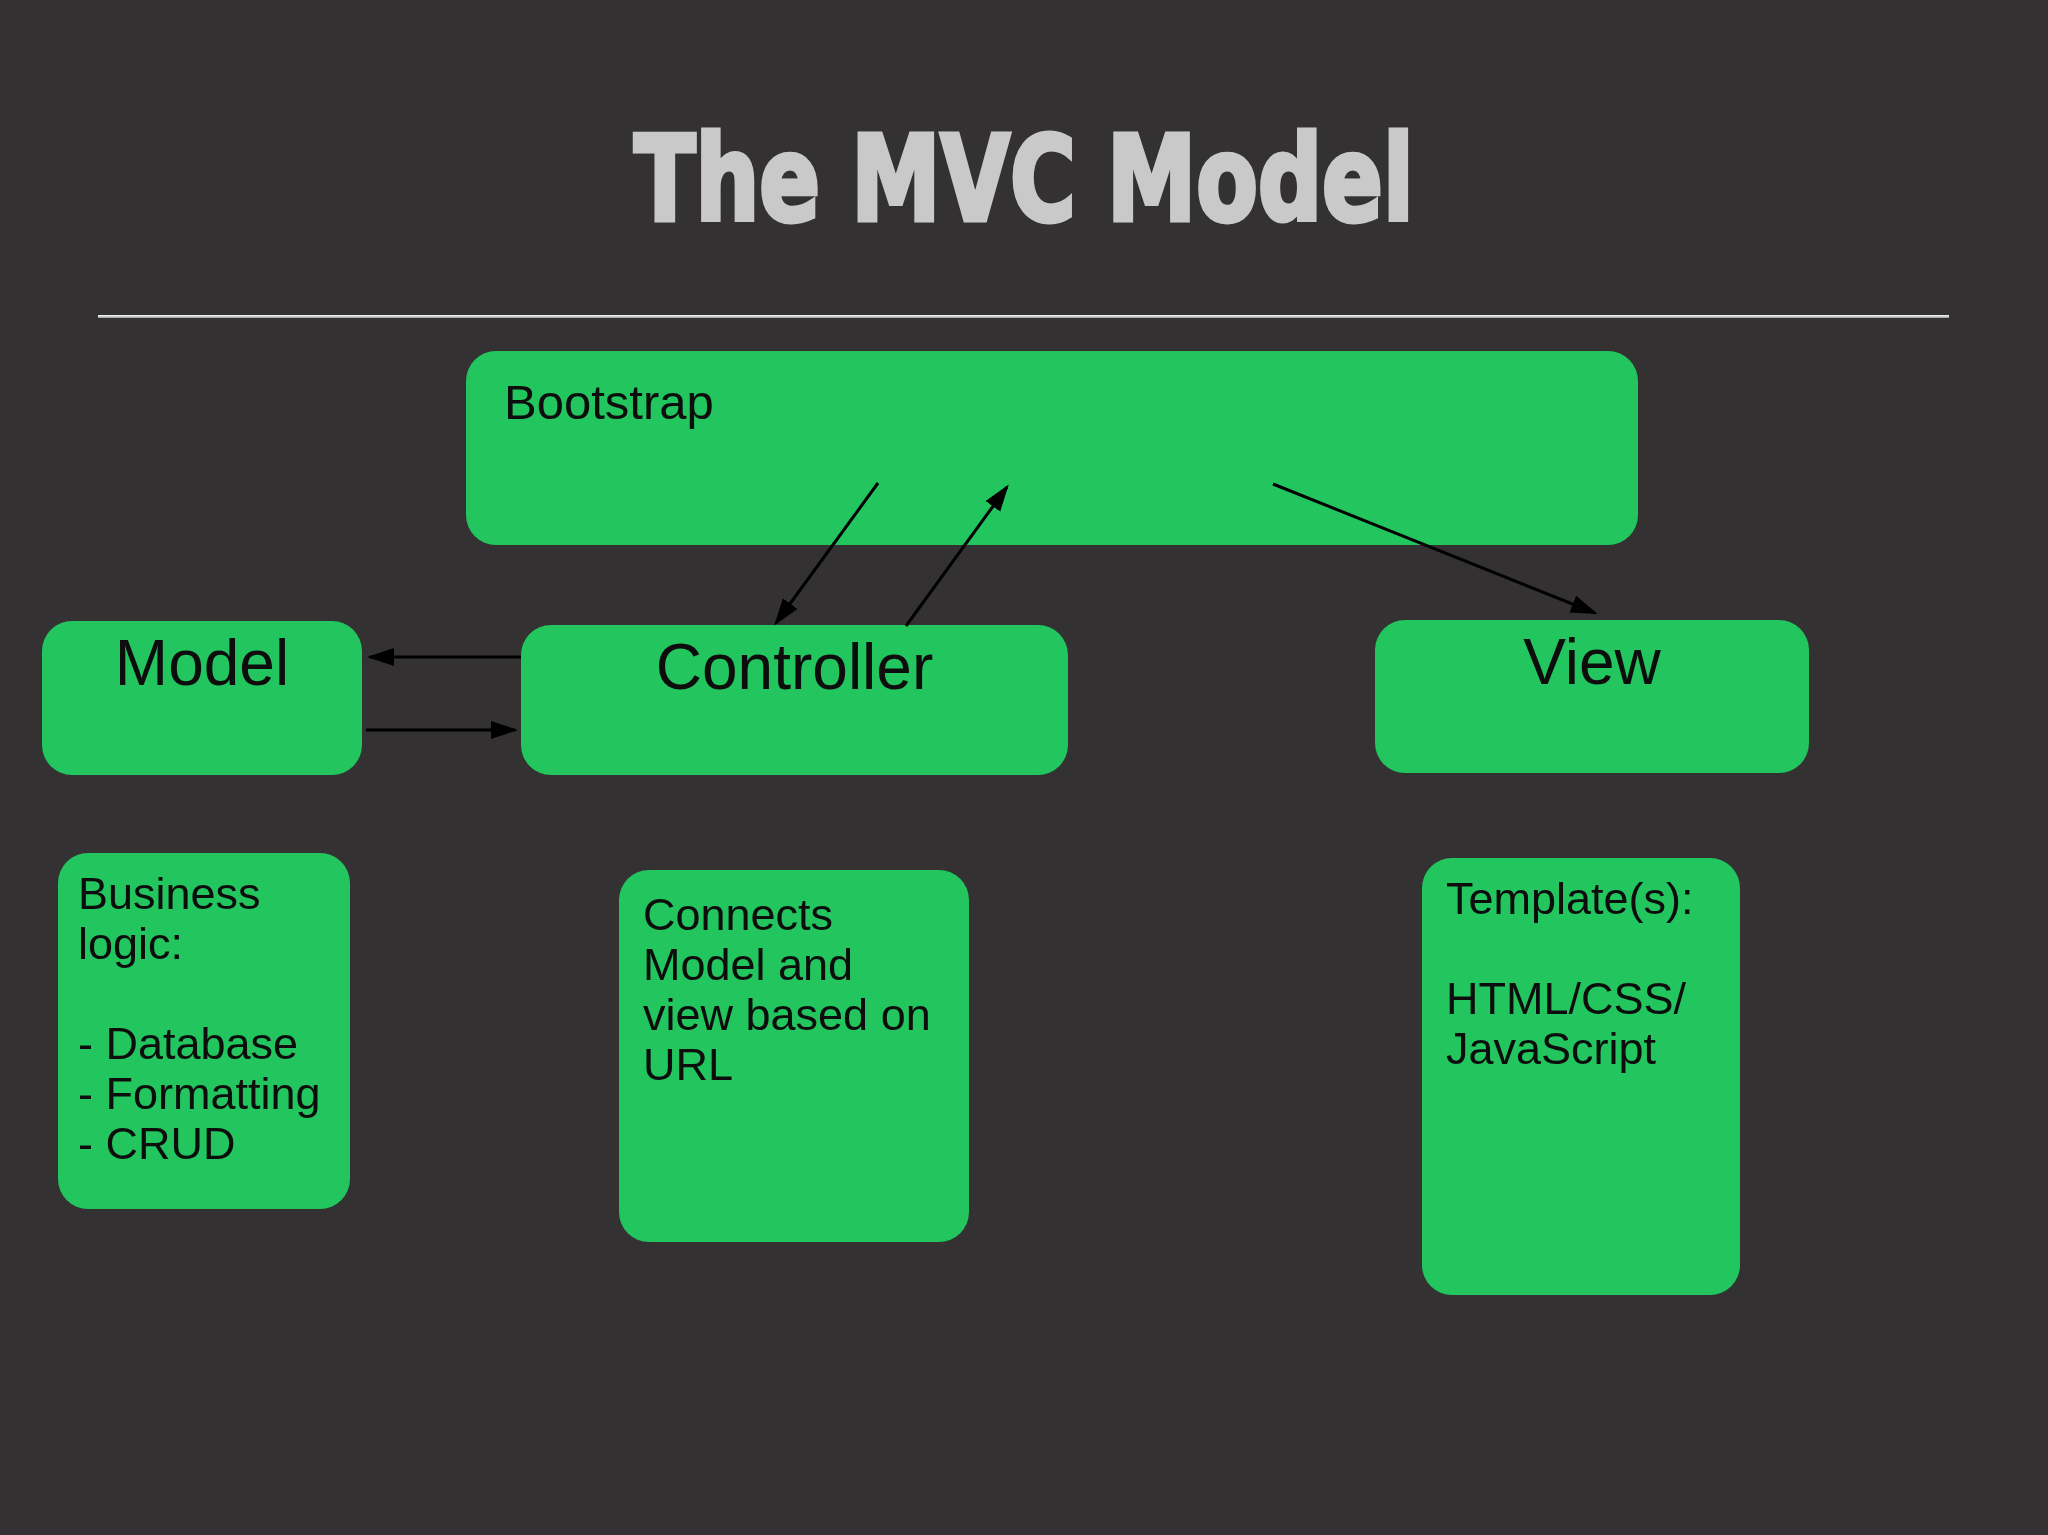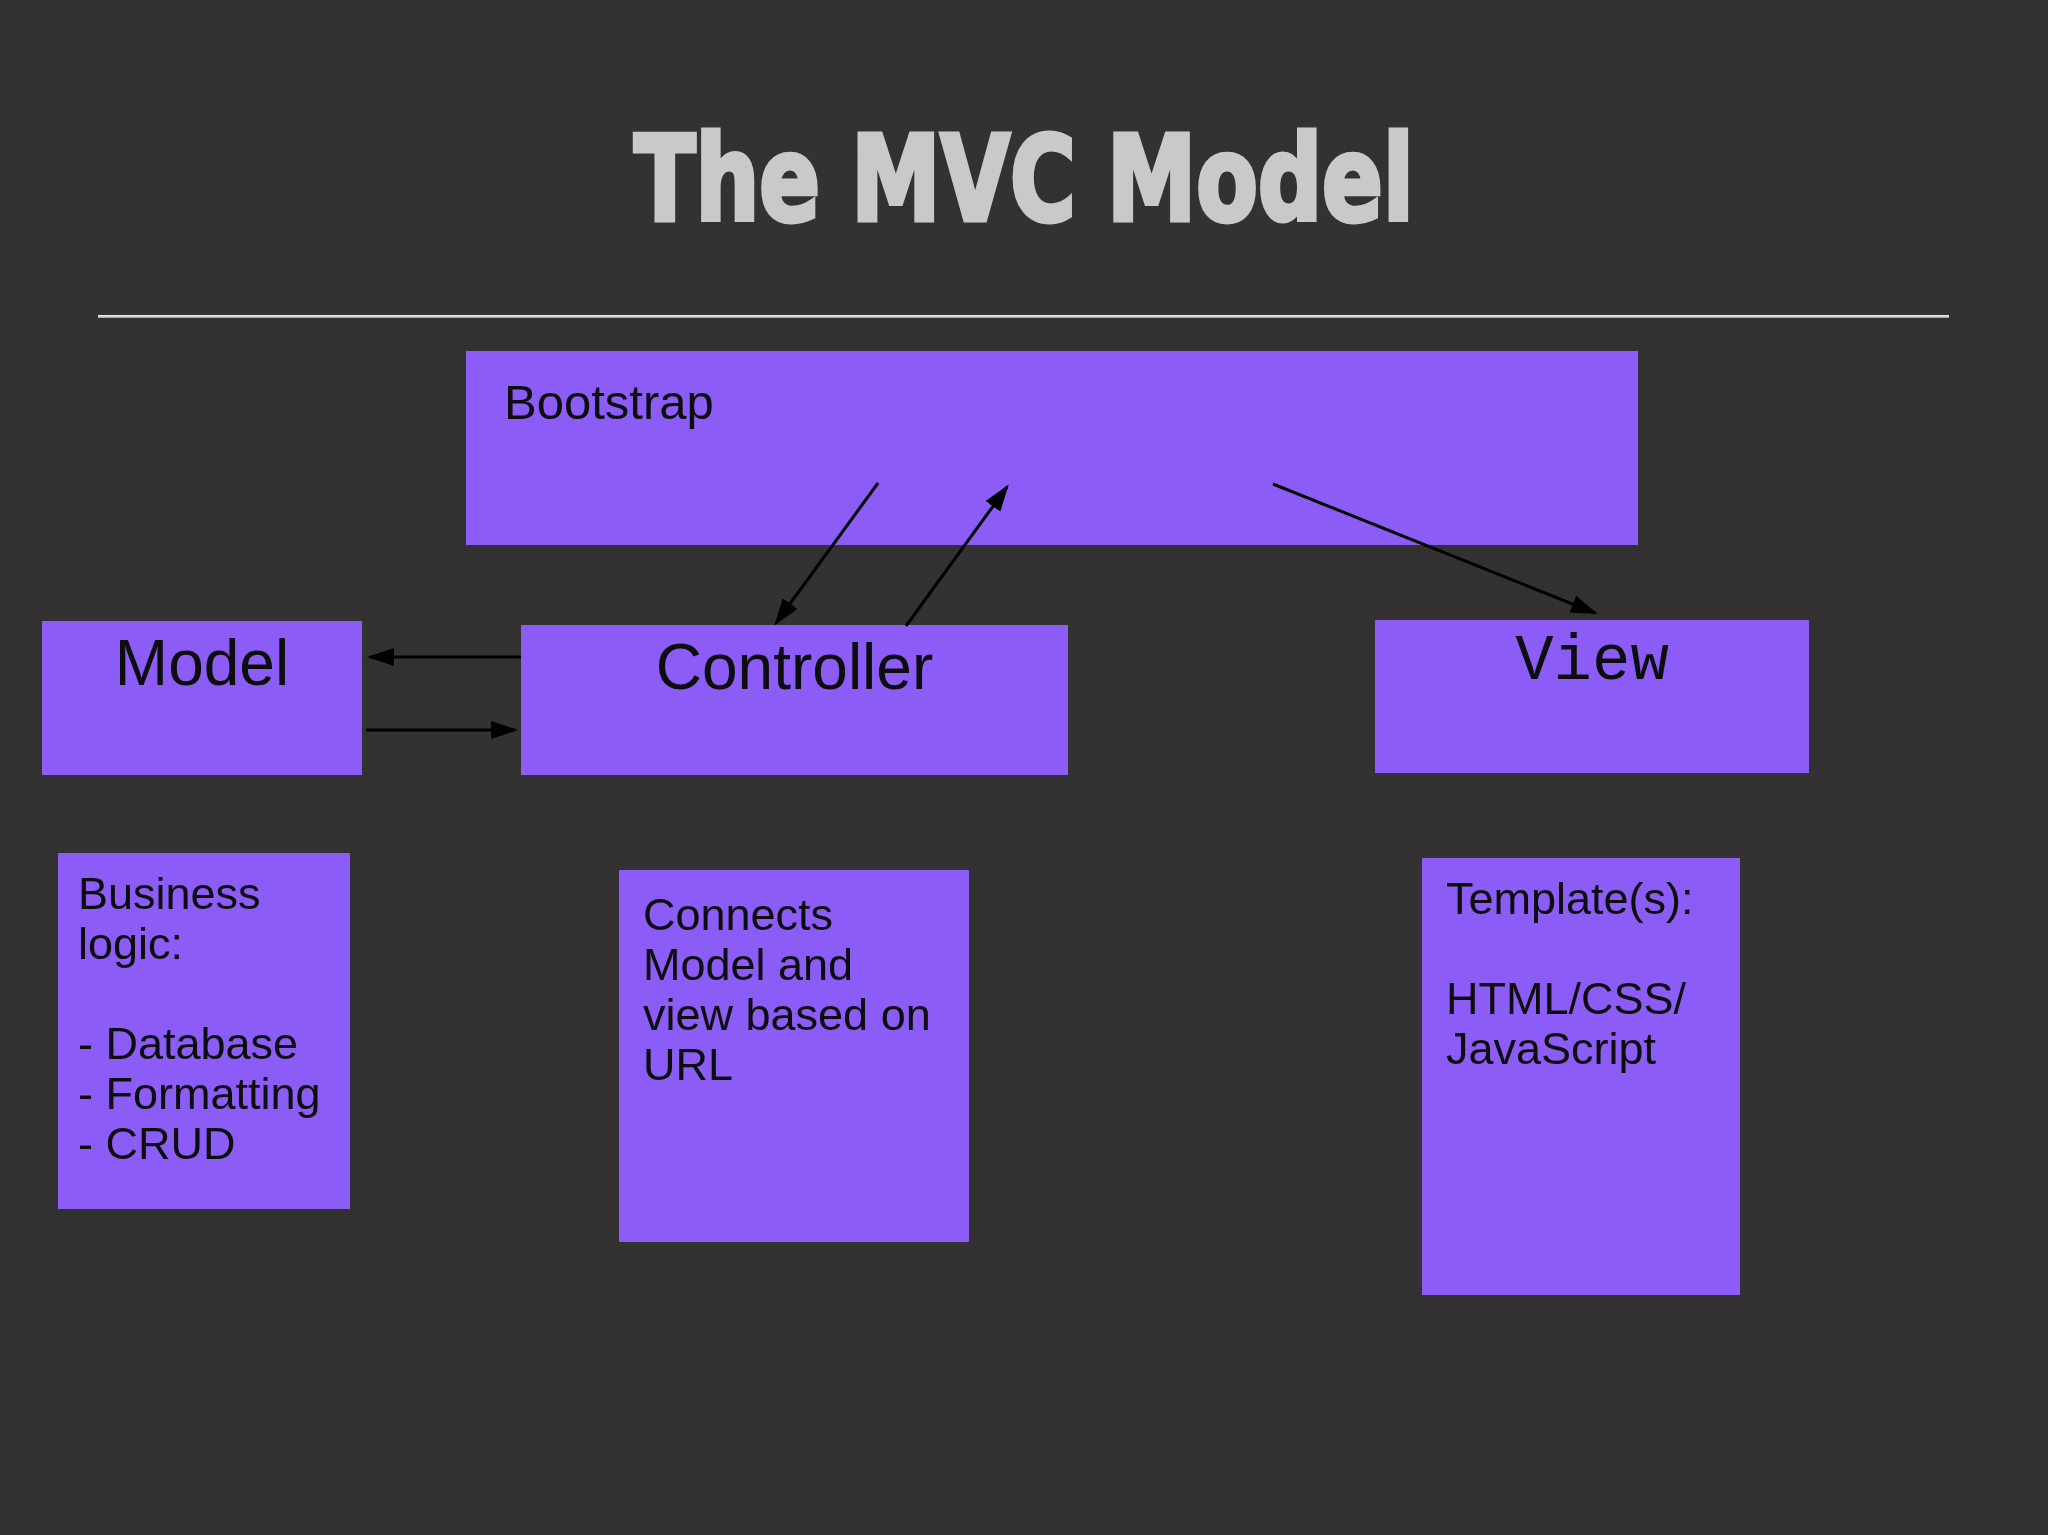--- a/index.html
+++ b/index.html
@@ -23,35 +23,35 @@
     white-space: nowrap;
   }
 
   .separator {
     position: absolute; left: 98px; top: 315px;
     width: 1851px; height: 3px;
     background: linear-gradient(#ffffff, #9a9a9a);
   }
 
   .box {
-    position: absolute; background: #8b5cf6; color: #0d0d0d;
-    box-sizing: border-box; z-index: 1;
+    position: absolute; background: #22c55e; color: #0d0d0d;
+    box-sizing: border-box; z-index: 1; border-radius: 30px;
   }
 
   .bootstrap-box {
     left: 466px; top: 351px; width: 1172px; height: 194px;
     padding: 24px 20px 0 38px;
     font-size: 49px; line-height: 55px;
     white-space: nowrap;
   }
 
   .node { text-align: center; padding-top: 12px; font-size: 64px; line-height: 60px; }
   .node-model      { left: 42px;   top: 621px; width: 320px; height: 154px; }
   .node-controller { left: 521px;  top: 625px; width: 547px; height: 150px; }
-  .node-view       { left: 1375px; top: 620px; width: 434px; height: 153px; font-family: Liberation Mono, monospace; }
+  .node-view       { left: 1375px; top: 620px; width: 434px; height: 153px; }
 
   .note { font-size: 45px; line-height: 50px; }
   .note .pre { white-space: pre-line; }
   .note-model      { left: 58px;   top: 853px; width: 292px; height: 356px; padding: 16px 10px 0 20px; }
   .note-controller { left: 619px;  top: 870px; width: 350px; height: 372px; padding: 20px 4px 0 24px; }
   .note-view       { left: 1422px; top: 858px; width: 318px; height: 437px; padding: 16px 10px 12px 24px; }
 
   .arrows {
     position: absolute; left: 0; top: 0; width: 2048px; height: 1535px;
     z-index: 5; pointer-events: none;

